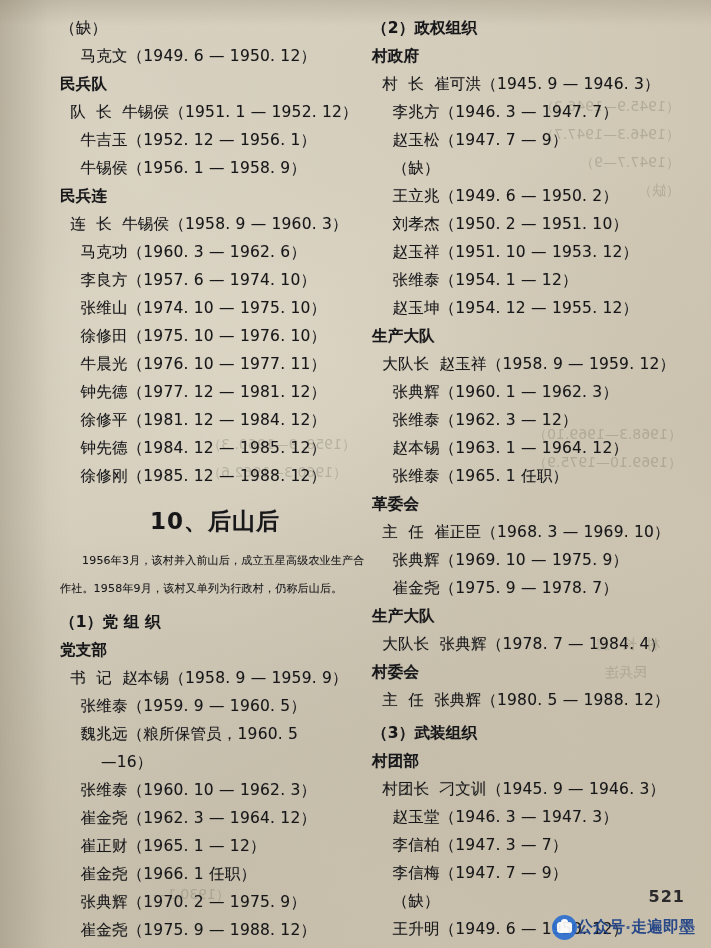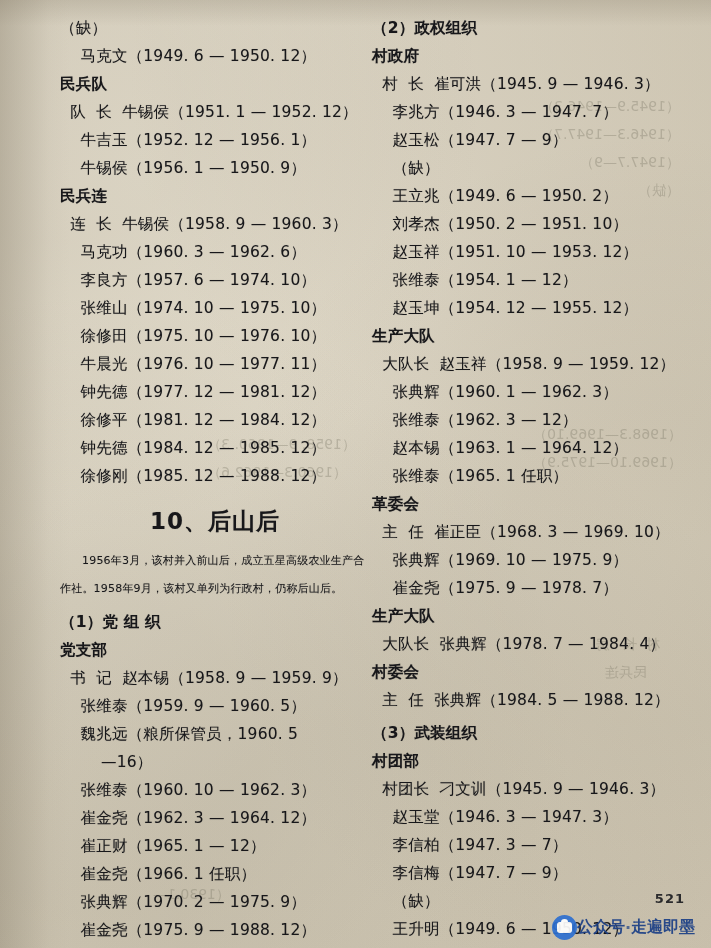--- a/index.html
+++ b/index.html
@@ -100,21 +100,21 @@
     white-space: pre;
     transform: scaleX(-1);
     pointer-events: none;
     font-family: "DejaVu Sans", sans-serif;
   }
 
   .folio {
     position: absolute;
     right: 26px;
     bottom: 42px;
-    font-size: 13px;
+    font-size: 16px;
     font-weight: bold;
     color: #2a2a2c;
     letter-spacing: 1px;
   }
 
   .watermark {
     position: absolute;
     right: 16px;
     bottom: 8px;
     display: flex;
@@ -170,21 +170,21 @@
   <div class="ghost" style="left:30px; top:880px; width:200px;">（1930.1—</div>
 
   <div class="cols">
 
     <div class="col col-left">
       <div class="ln">（缺）</div>
       <div class="ln">    马克文（1949. 6 — 1950. 12）</div>
       <div class="ln head">民兵队</div>
       <div class="ln">  队  长  牛锡侯（1951. 1 — 1952. 12）</div>
       <div class="ln">    牛吉玉（1952. 12 — 1956. 1）</div>
-      <div class="ln">    牛锡侯（1956. 1 — 1950. 9）</div>
+      <div class="ln">    牛锡侯（1956. 1 — 1958. 9）</div>
       <div class="ln head">民兵连</div>
       <div class="ln">  连  长  牛锡侯（1958. 9 — 1960. 3）</div>
       <div class="ln">    马克功（1960. 3 — 1962. 6）</div>
       <div class="ln">    李良方（1957. 6 — 1974. 10）</div>
       <div class="ln">    张维山（1974. 10 — 1975. 10）</div>
       <div class="ln">    徐修田（1975. 10 — 1976. 10）</div>
       <div class="ln">    牛晨光（1976. 10 — 1977. 11）</div>
       <div class="ln">    钟先德（1977. 12 — 1981. 12）</div>
       <div class="ln">    徐修平（1981. 12 — 1984. 12）</div>
       <div class="ln">    钟先德（1984. 12 — 1985. 12）</div>
@@ -231,21 +231,21 @@
 
       <div class="ln head">革委会</div>
       <div class="ln">  主  任  崔正臣（1968. 3 — 1969. 10）</div>
       <div class="ln">    张典辉（1969. 10 — 1975. 9）</div>
       <div class="ln">    崔金尧（1975. 9 — 1978. 7）</div>
 
       <div class="ln head">生产大队</div>
       <div class="ln">  大队长  张典辉（1978. 7 — 1984. 4）</div>
 
       <div class="ln head">村委会</div>
-      <div class="ln">  主  任  张典辉（1984. 5 — 1988. 12）</div>
+      <div class="ln">  主  任  张典辉（1980. 5 — 1988. 12）</div>
 
       <div class="gap-s"></div>
       <div class="ln sec">（3）武装组织</div>
       <div class="ln head">村团部</div>
       <div class="ln">  村团长  刁文训（1945. 9 — 1946. 3）</div>
       <div class="ln">    赵玉堂（1946. 3 — 1947. 3）</div>
       <div class="ln">    李信柏（1947. 3 — 7）</div>
       <div class="ln">    李信梅（1947. 7 — 9）</div>
       <div class="ln">    （缺）</div>
       <div class="ln">    王升明（1949. 6 — 1950. 12）</div>

